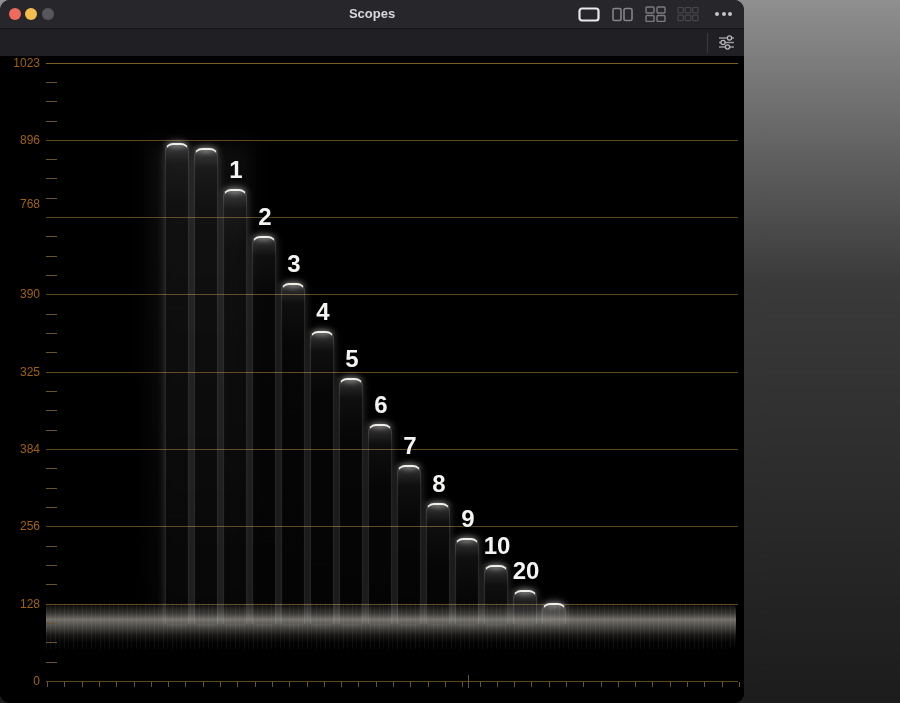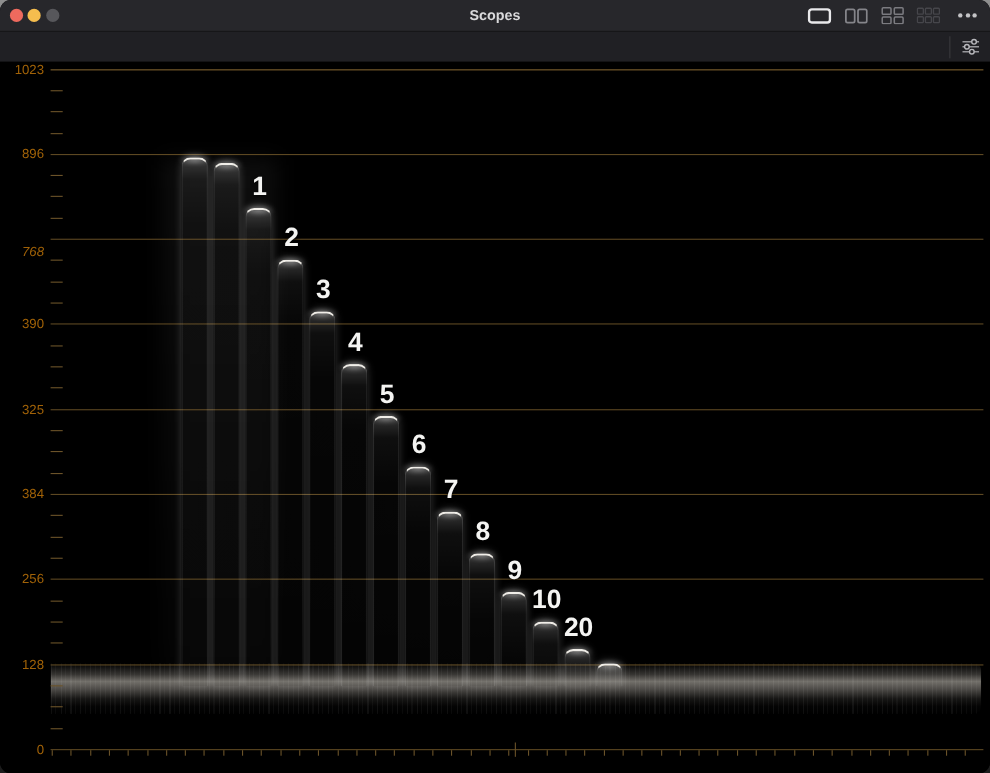--- a/index.html
+++ b/index.html
@@ -2,21 +2,21 @@
 <html><head>
 <meta charset="utf-8">
 <style>
   html,body{margin:0;padding:0;}
   body{
     width:900px;height:703px;overflow:hidden;
     background:linear-gradient(180deg,#8f8f8f 0%,#3a3a3a 40%,#1c1c1c 100%);
     font-family:"Liberation Sans",sans-serif;
   }
   .window{
-    position:relative;width:900px;height:703px;border-radius:10px;overflow:hidden;
+    position:relative;width:744px;height:703px;border-radius:10px;overflow:hidden;
     background:#000;
   }
   
   .titlebar{
     position:absolute;top:0;left:0;right:0;height:28px;
     background:#27272b;border-bottom:1px solid #161618;z-index:5;
   }
   .traffic{position:absolute;top:8px;width:12px;height:12px;border-radius:50%;}
   .title{
     position:absolute;left:0;right:0;top:0;line-height:28px;text-align:center;
@@ -159,21 +159,21 @@
   </div>
 
   <div class="scope" id="scope">
     <div class="haze"></div>
     <div class="band"></div>
   <div class="gridline bright" style="top: 7px;"></div>
       <div class="ylabel" style="top: 0px;">1023</div>
       <div class="gridline" style="top: 83.7214px;"></div>
       <div class="ylabel" style="top: 76.7214px;">896</div>
       <div class="gridline" style="top: 161.047px;"></div>
-      <div class="ylabel" style="top: 166px; font-style: italic;">768</div>
+      <div class="ylabel" style="top: 141px;">768</div>
       <div class="gridline" style="top: 238.372px;"></div>
       <div class="ylabel" style="top: 231.372px;">390</div>
       <div class="gridline" style="top: 315.698px;"></div>
       <div class="ylabel" style="top: 308.698px;">325</div>
       <div class="gridline" style="top: 393.023px;"></div>
       <div class="ylabel" style="top: 386.023px;">384</div>
       <div class="gridline" style="top: 470.349px;"></div>
       <div class="ylabel" style="top: 463.349px;">256</div>
       <div class="gridline" style="top: 547.674px;"></div>
       <div class="ylabel" style="top: 540.674px;">128</div>

